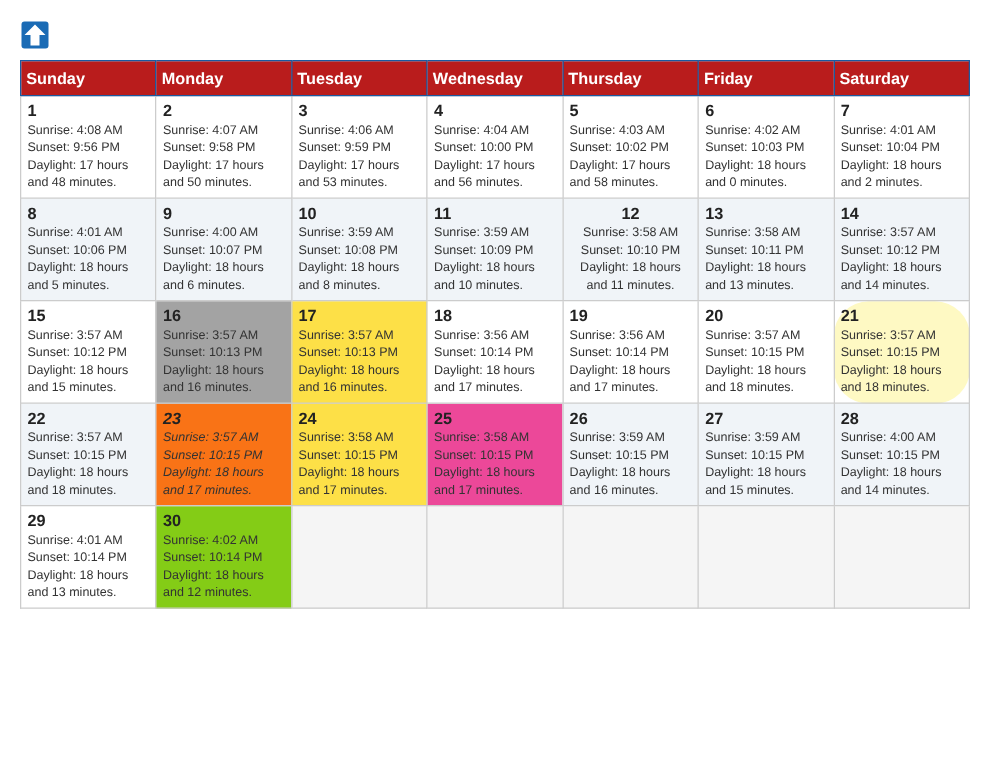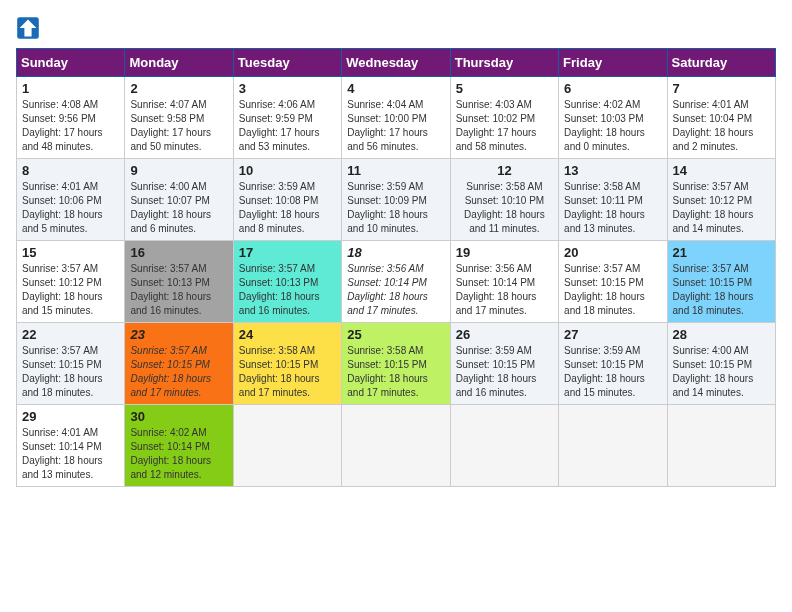--- a/index.html
+++ b/index.html
@@ -46,21 +46,21 @@
     .subtitle {
       font-size: 16px;
       color: #333;
     }
     .calendar {
       width: 100%;
       border-collapse: collapse;
       font-size: 11px;
     }
     .calendar th {
-      background-color: #701a75;
+      background-color: #b91c1c;
       color: #fff;
       padding: 6px 4px;
       text-align: left;
       font-size: 13px;
       font-weight: bold;
       border: 1px solid #1a5aa0;
       margin-top: 40px;
     }
     .calendar td {
       border: 1px solid #ccc;
@@ -253,29 +253,29 @@
         </div>
       </td>
         <td style="background-color: #a3a3a3;">
         <span class="day-num">16</span>
         <div class="day-info">
           <span>Sunrise: 3:57 AM</span><br>
           <span>Sunset: 10:13 PM</span><br>
           <span>Daylight: 18 hours and 16 minutes.</span>
         </div>
       </td>
-        <td style="background-color: #5eead4;">
+        <td style="background-color: #fde047;">
         <span class="day-num">17</span>
         <div class="day-info">
           <span>Sunrise: 3:57 AM</span><br>
           <span>Sunset: 10:13 PM</span><br>
           <span>Daylight: 18 hours and 16 minutes.</span>
         </div>
       </td>
-        <td style="background-color: rgb(255, 255, 255); font-style: italic;">
+        <td style="background-color: rgb(255, 255, 255);">
         <span class="day-num">18</span>
         <div class="day-info">
           <span>Sunrise: 3:56 AM</span><br>
           <span>Sunset: 10:14 PM</span><br>
           <span>Daylight: 18 hours and 17 minutes.</span>
         </div>
       </td>
         <td style="background-color: rgb(255, 255, 255);">
         <span class="day-num">19</span>
         <div class="day-info">
@@ -285,21 +285,21 @@
         </div>
       </td>
         <td style="background-color: rgb(255, 255, 255);">
         <span class="day-num">20</span>
         <div class="day-info">
           <span>Sunrise: 3:57 AM</span><br>
           <span>Sunset: 10:15 PM</span><br>
           <span>Daylight: 18 hours and 18 minutes.</span>
         </div>
       </td>
-        <td style="background-color: #7dd3fc;">
+        <td style="background-color: #fef9c3; border-radius: 28px;">
         <span class="day-num">21</span>
         <div class="day-info">
           <span>Sunrise: 3:57 AM</span><br>
           <span>Sunset: 10:15 PM</span><br>
           <span>Daylight: 18 hours and 18 minutes.</span>
         </div>
       </td>
       </tr>
       <tr>
         <td style="background-color: rgb(240, 244, 248);">
@@ -319,21 +319,21 @@
         </div>
       </td>
         <td style="background-color: #fde047;">
         <span class="day-num">24</span>
         <div class="day-info">
           <span>Sunrise: 3:58 AM</span><br>
           <span>Sunset: 10:15 PM</span><br>
           <span>Daylight: 18 hours and 17 minutes.</span>
         </div>
       </td>
-        <td style="background-color: #bef264; margin-left: 12px;">
+        <td style="background-color: #ec4899; margin-left: 12px;">
         <span class="day-num">25</span>
         <div class="day-info">
           <span>Sunrise: 3:58 AM</span><br>
           <span>Sunset: 10:15 PM</span><br>
           <span>Daylight: 18 hours and 17 minutes.</span>
         </div>
       </td>
         <td style="background-color: rgb(240, 244, 248);">
         <span class="day-num">26</span>
         <div class="day-info">

